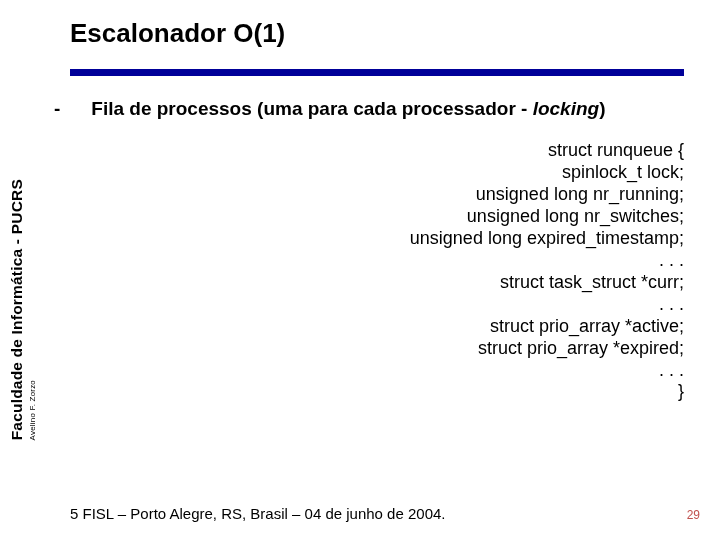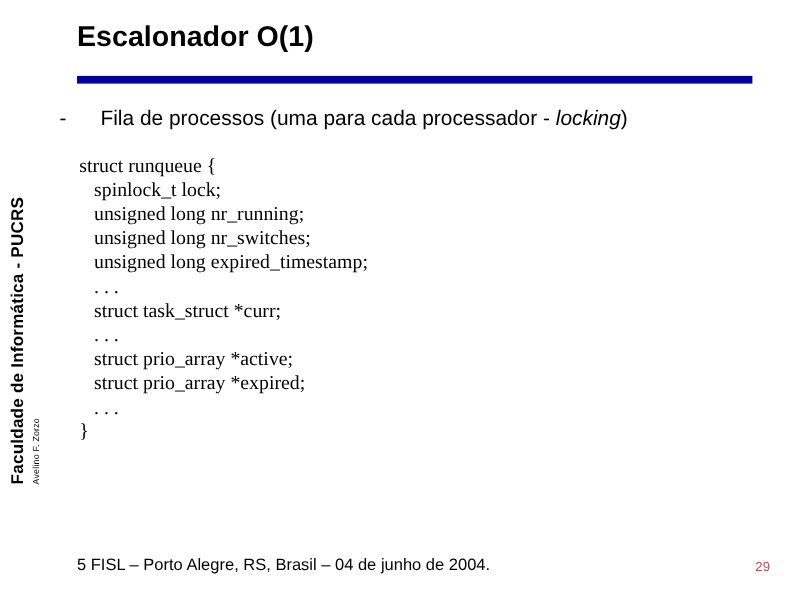--- a/index.html
+++ b/index.html
@@ -1,23 +1,23 @@
 <!DOCTYPE html>
 <html><head>
 <meta charset="utf-8">
 <style>
   * { box-sizing: border-box; margin: 0; padding: 0; }
   html, body { width: 720px; height: 540px; background: #ffffff; font-family: Arial, Helvetica, sans-serif; color: #000; }
   .slide { position: relative; width: 720px; height: 540px; padding: 18px 36px 0 70px; }
   .title { font-size: 26px; font-weight: bold; padding-bottom: 20px; }
   .hr { height: 7px; background: #000099; margin-bottom: 22px; }
-  .bullet { font-size: 19px; padding-left: 20px; text-indent: -18px; margin-bottom: 20px; }
+  .bullet { font-size: 19px; padding-left: 20px; text-indent: -18px; margin-bottom: 20px; font-weight: bold; }
   .bullet .dash { display: inline-block; width: 14px; }
   .bullet .em { font-style: italic; }
-  .code { font-family: Liberation Serif, serif; font-size: 18px; line-height: 1.22; white-space: pre; padding-left: 2px; }
+  .code { font-family: Liberation Sans, sans-serif; font-size: 18px; line-height: 1.22; white-space: pre; padding-left: 2px; text-align: right; }
   .side-labels { position: absolute; left: 8px; top: 160px; height: 280px; display: flex; flex-direction: row; align-items: flex-end; }
   .vtext-big { writing-mode: vertical-rl; transform: rotate(180deg); font-size: 15.5px; font-weight: bold; letter-spacing: 0.2px; }
   .vtext-small { writing-mode: vertical-rl; transform: rotate(180deg); font-size: 8px; margin-left: 2px; letter-spacing: 0.2px; }
   .footer { position: absolute; left: 70px; bottom: 18px; font-size: 15px; }
   .pagenum { position: absolute; right: 20px; bottom: 18px; font-size: 12px; color: #c0504d; margin-top: 40px; }
 </style>
 </head>
 <body>
 
 <div class="slide">

